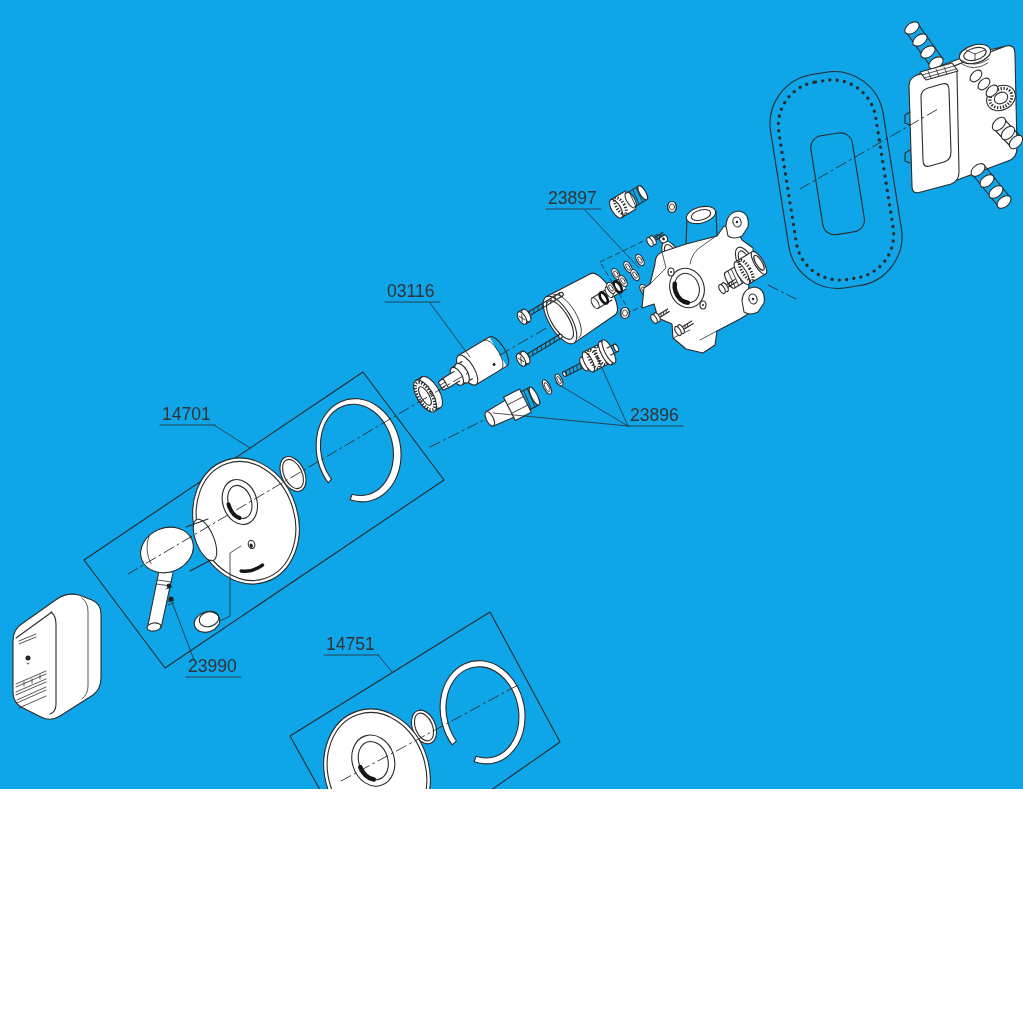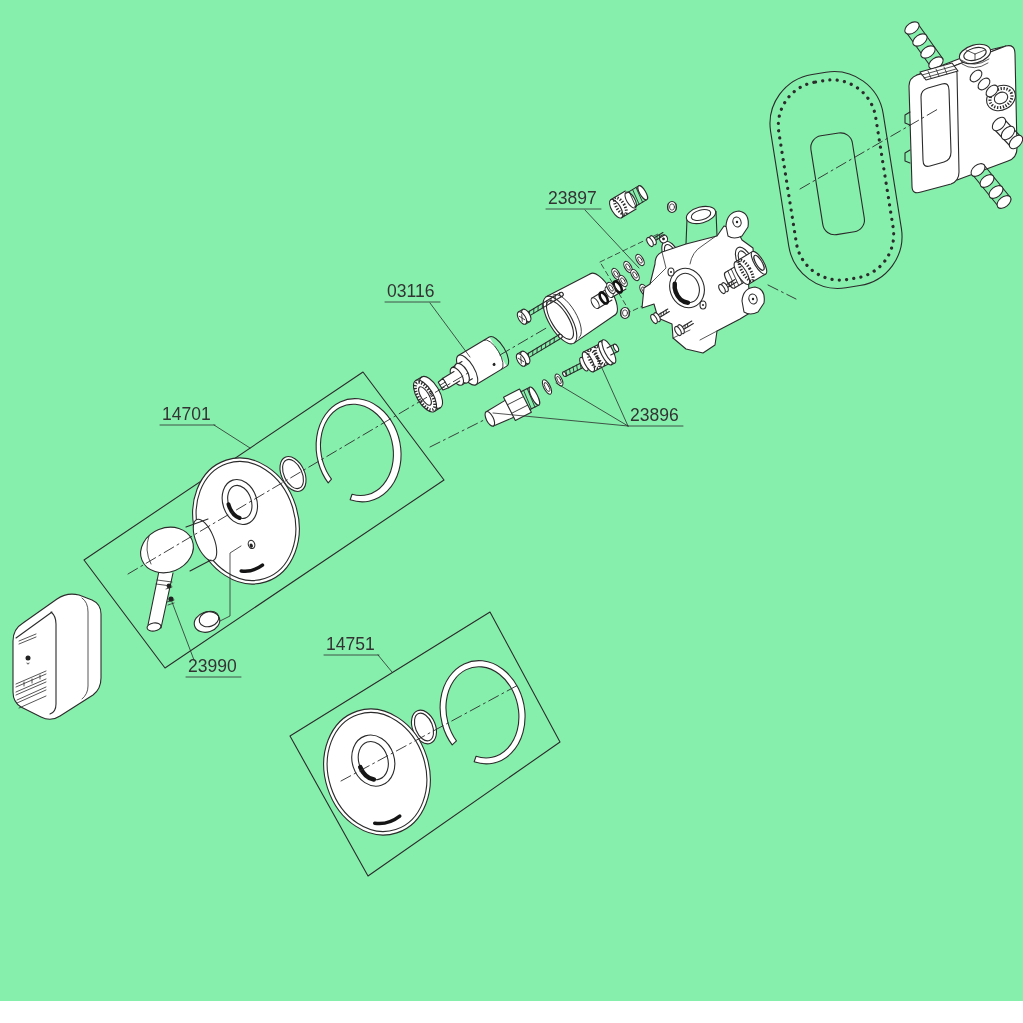--- a/index.html
+++ b/index.html
@@ -1,16 +1,16 @@
 <!DOCTYPE html>
 <html><head>
 <meta charset="utf-8">
 <style>
   html,body{margin:0;padding:0;background:#fff;}
-  .stage{width:1023px;height:1001px;position:relative;background:#86efac;overflow:hidden;}
+  .stage{width:1023px;height:789px;position:relative;background:#0ea5e9;overflow:hidden;}
   svg{display:block;}
   .ln{fill:none;stroke:#2b2b2b;stroke-width:1.1;stroke-linecap:round;stroke-linejoin:round;}
   .thin{stroke-width:0.8;}
   .fw{fill:#ffffff;stroke:#2b2b2b;stroke-width:1.1;stroke-linejoin:round;}
   .dash{stroke-dasharray:5 3.5;}
   .dashdot{stroke-dasharray:11 4 2 4;stroke-width:0.9;}
   .dots{stroke-dasharray:0.1 7.2;stroke-linecap:round;stroke-width:3.2;fill:none;stroke:#2b2b2b;}
   .knurl{fill:none;stroke:#2b2b2b;stroke-width:3;stroke-dasharray:1.3 1.6;}
   .dk{stroke:#151515;fill:none;stroke-linecap:round;}
   .lbl{font-family:"Liberation Sans",sans-serif;font-size:17.5px;fill:#333;}

